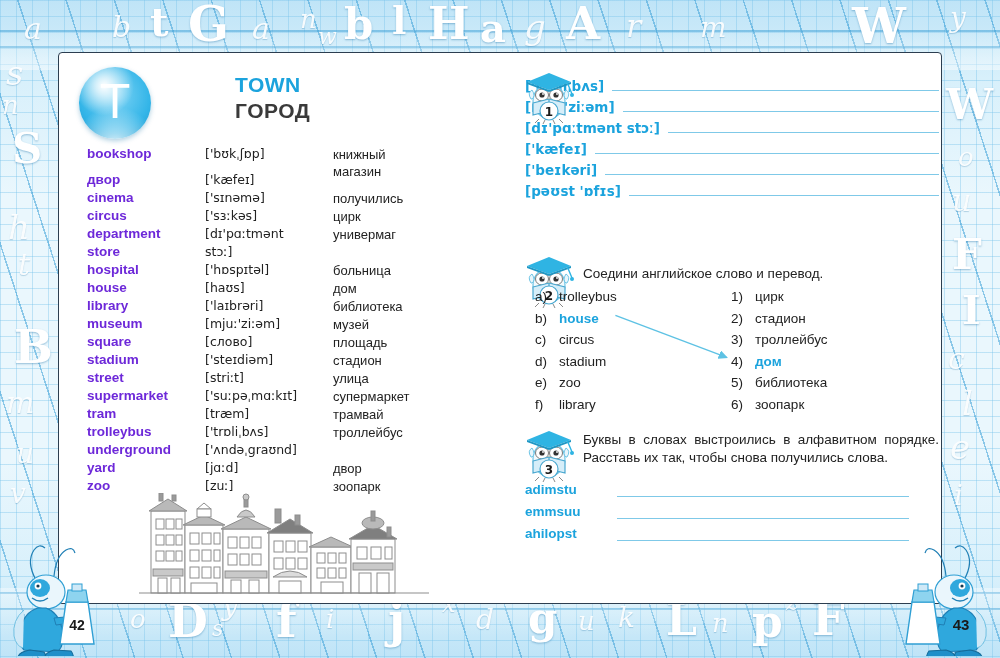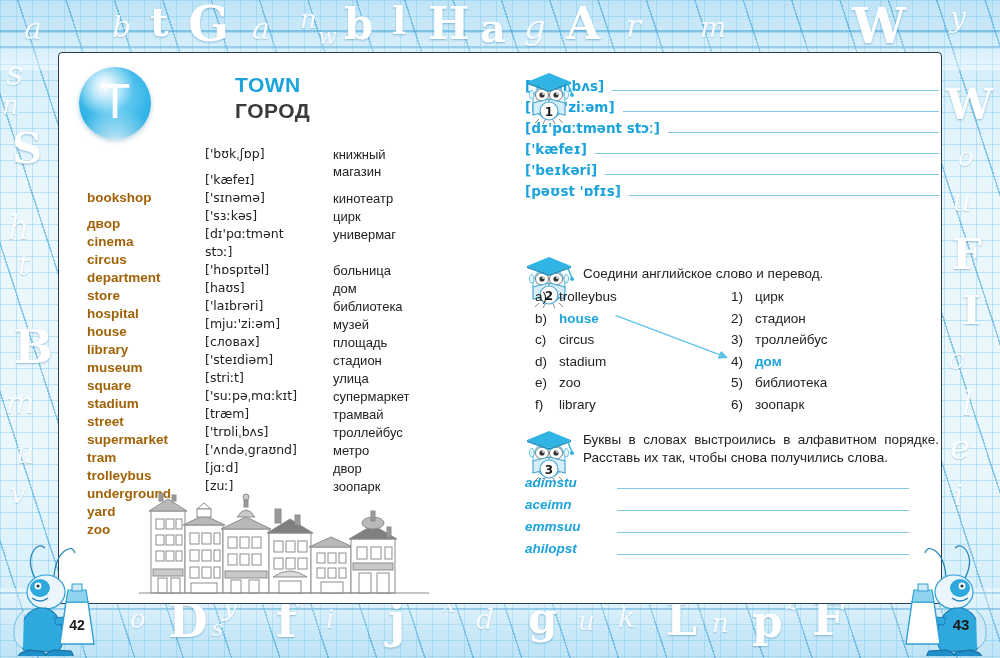--- a/index.html
+++ b/index.html
@@ -152,23 +152,22 @@
     align-items: flex-start;
     height: 18px;
   }
   .vrow.tall { height: 36px; }
   .vrow.gap  { height: 26px; }
   .v-word {
     width: 118px;
     flex: 0 0 118px;
     font-size: 13.5px;
     font-weight: 700;
-    color: #a16207;
+    color: #6d28d9;
     white-space: nowrap;
-    margin-top: 44px;
   }
   .v-ipa {
     width: 128px;
     flex: 0 0 128px;
     font-family: "DejaVu Sans", sans-serif;
     font-size: 12.5px;
     color: #222222;
     white-space: nowrap;
   }
   .v-ru {
@@ -265,23 +264,22 @@
     overflow: visible;
   }
 
   
   .anagrams {
     margin-top: 8px;
     margin-left: 4px;
   }
   .ana-row {
     display: flex;
-    align-items: flex-start;
+    align-items: flex-end;
     height: 22px;
-    font-style: italic;
   }
   .ana-word {
     flex: 0 0 86px;
     font-size: 13.5px;
     font-weight: 700;
     color: #1ba3dd;
   }
   .ana-blank {
     flex: 1 1 auto;
     margin-left: 6px;
@@ -393,21 +391,21 @@
             <div class="v-ru">книжный
 магазин</div>
           </div>
           <div class="vrow">
             <div class="v-word">двор</div>
             <div class="v-ipa">['kæfeɪ]</div>
           </div>
           <div class="vrow">
             <div class="v-word">cinema</div>
             <div class="v-ipa">['sɪnəmə]</div>
-            <div class="v-ru">кинотеатр</div>
+            <div class="v-ru">получились</div>
           </div>
           <div class="vrow">
             <div class="v-word">circus</div>
             <div class="v-ipa">['sɜːkəs]</div>
             <div class="v-ru">цирк</div>
           </div>
           <div class="vrow">
             <div class="v-word">department</div>
             <div class="v-ipa">[dɪ'pɑːtmənt</div>
             <div class="v-ru">универмаг</div>
@@ -432,21 +430,21 @@
             <div class="v-ipa">['laɪbrəri]</div>
             <div class="v-ru">библиотека</div>
           </div>
           <div class="vrow">
             <div class="v-word">museum</div>
             <div class="v-ipa">[mjuː'ziːəm]</div>
             <div class="v-ru">музей</div>
           </div>
           <div class="vrow">
             <div class="v-word">square</div>
-            <div class="v-ipa">[словах]</div>
+            <div class="v-ipa">[слово]</div>
             <div class="v-ru">площадь</div>
           </div>
           <div class="vrow">
             <div class="v-word">stadium</div>
             <div class="v-ipa">['steɪdiəm]</div>
             <div class="v-ru">стадион</div>
           </div>
           <div class="vrow">
             <div class="v-word">street</div>
             <div class="v-ipa">[striːt]</div>
@@ -463,21 +461,20 @@
             <div class="v-ru">трамвай</div>
           </div>
           <div class="vrow">
             <div class="v-word">trolleybus</div>
             <div class="v-ipa">['trɒliˌbʌs]</div>
             <div class="v-ru">троллейбус</div>
           </div>
           <div class="vrow">
             <div class="v-word">underground</div>
             <div class="v-ipa">['ʌndəˌgraʊnd]</div>
-            <div class="v-ru">метро</div>
           </div>
           <div class="vrow">
             <div class="v-word">yard</div>
             <div class="v-ipa">[jɑːd]</div>
             <div class="v-ru">двор</div>
           </div>
           <div class="vrow">
             <div class="v-word">zoo</div>
             <div class="v-ipa">[zuː]</div>
             <div class="v-ru">зоопарк</div>
@@ -758,24 +755,20 @@
             <path d="M18 50 l-4 4 M24 51 l-2 4 M32 51 l2 4 M38 50 l4 4" stroke="#8a8a8a" stroke-width="1"></path>
           </g>
         </svg>
         <div class="ex-prompt">Буквы в словах выстроились в алфавитном порядке. Расставь их так, чтобы снова получились слова.</div>
         <div class="anagrams" id="ex3-list">
             <div class="ana-row">
               <span class="ana-word">adimstu</span>
               <span class="ana-blank"></span>
             </div>
             <div class="ana-row">
-              <span class="ana-word">aceimn</span>
-              <span class="ana-blank"></span>
-            </div>
-            <div class="ana-row">
               <span class="ana-word">emmsuu</span>
               <span class="ana-blank"></span>
             </div>
             <div class="ana-row">
               <span class="ana-word">ahilopst</span>
               <span class="ana-blank"></span>
             </div>
           </div>
       </div>
     </div>

